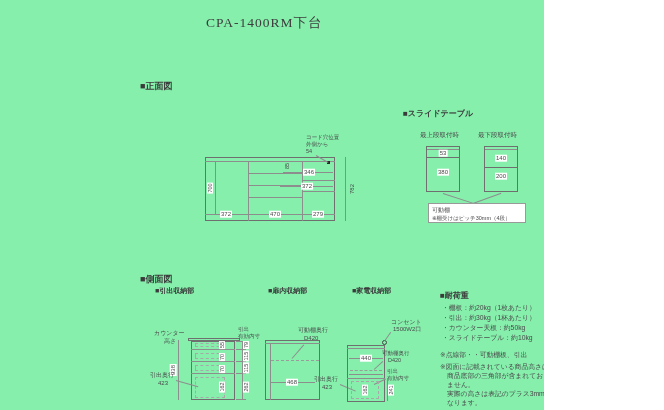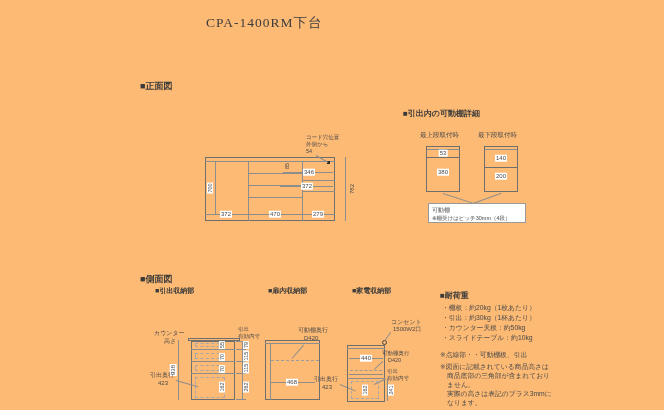--- a/index.html
+++ b/index.html
@@ -1,16 +1,16 @@
 <!DOCTYPE html>
 <html><head>
 <meta charset="utf-8">
 <style>
   html,body{margin:0;padding:0;background:#fff}
-  .canvas{position:relative;width:664px;height:410px;background:#fdba74;overflow:hidden;
+  .canvas{position:relative;width:544px;height:410px;background:#86efac;overflow:hidden;
           font-family:"Liberation Sans","DejaVu Sans",sans-serif;color:#4a4a4a}
   .abs{position:absolute}
   .t{position:absolute;white-space:nowrap;color:#4a4a4a;line-height:1.1}
   .c{transform:translate(-50%,-50%)}
   .v{transform:translate(-50%,-50%) rotate(-90deg)}
   .wbg{background:#fff;padding:0 1px}
   .hl{position:absolute;height:1px;background:#8d8d8d}
   .vl{position:absolute;width:1px;background:#8d8d8d}
   .box{position:absolute;border:1px solid #6f6f6f;box-sizing:border-box}
   .dash{position:absolute;height:0;border-top:1px dashed #9b9b9b}
@@ -62,21 +62,21 @@
     <div class="t f6 v" style="left:157px;top:56px">782</div>
 
     <div class="abs" style="left:132px;top:28px;width:3px;height:3px;background:#2a2a2a"></div>
     <div class="lead" style="left:121px;top:22px;width:14px;transform:rotate(30deg)"></div>
     <div class="t f5" style="left:111px;top:1px">コード穴位置</div>
     <div class="t f5" style="left:111px;top:8px">外側から</div>
     <div class="t f5" style="left:111px;top:15px">54</div>
   </div>
 
   <div class="abs" style="left:400px;top:108px;width:160px;height:122px">
-    <div class="t f8 bold" style="left:3px;top:2px">■引出内の可動棚詳細</div>
+    <div class="t f8 bold" style="left:3px;top:2px">■スライドテーブル</div>
     <div class="t f65" style="left:20px;top:23px">最上段取付時</div>
     <div class="t f65" style="left:78px;top:23px">最下段取付時</div>
 
     <div class="box" style="left:26px;top:38px;width:34px;height:46px"></div>
     <div class="hl" style="left:27px;top:41px;width:32px"></div>
     <div class="hl" style="left:27px;top:49px;width:32px;background:#6f6f6f"></div>
     <div class="t f6 c wbg" style="left:43px;top:45px">53</div>
     <div class="t f6 c wbg" style="left:43px;top:64px">380</div>
 
     <div class="box" style="left:84px;top:38px;width:34px;height:46px"></div>

